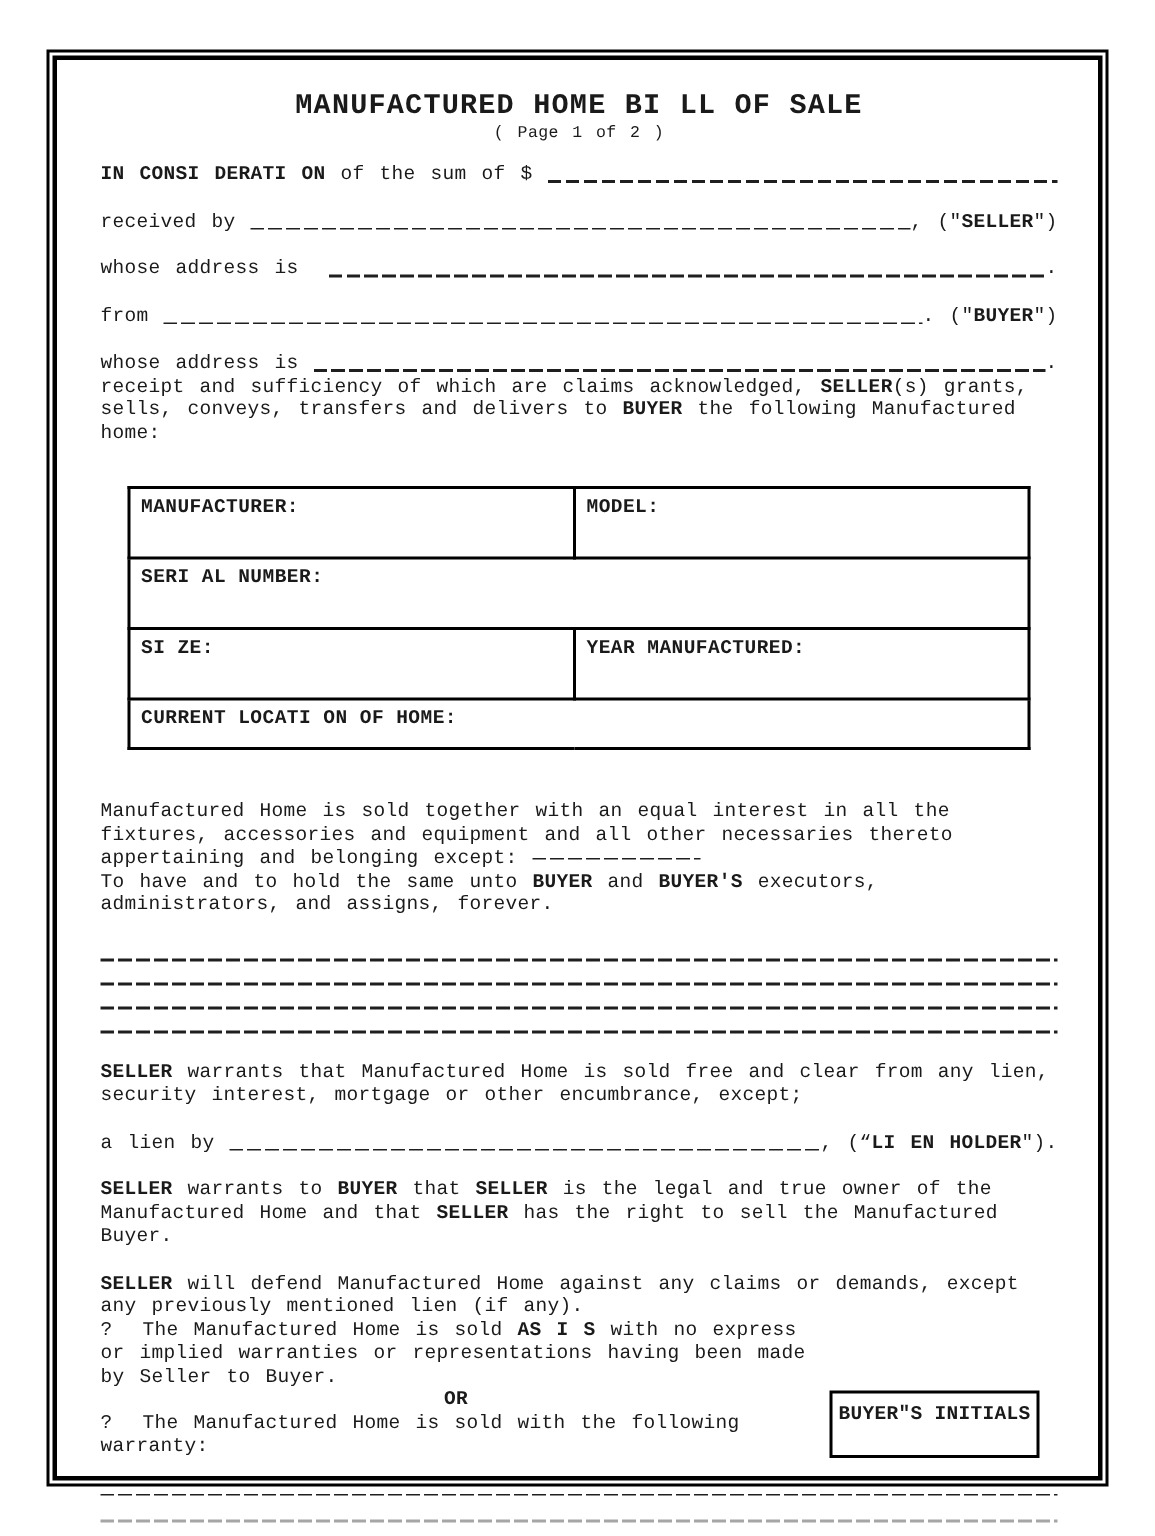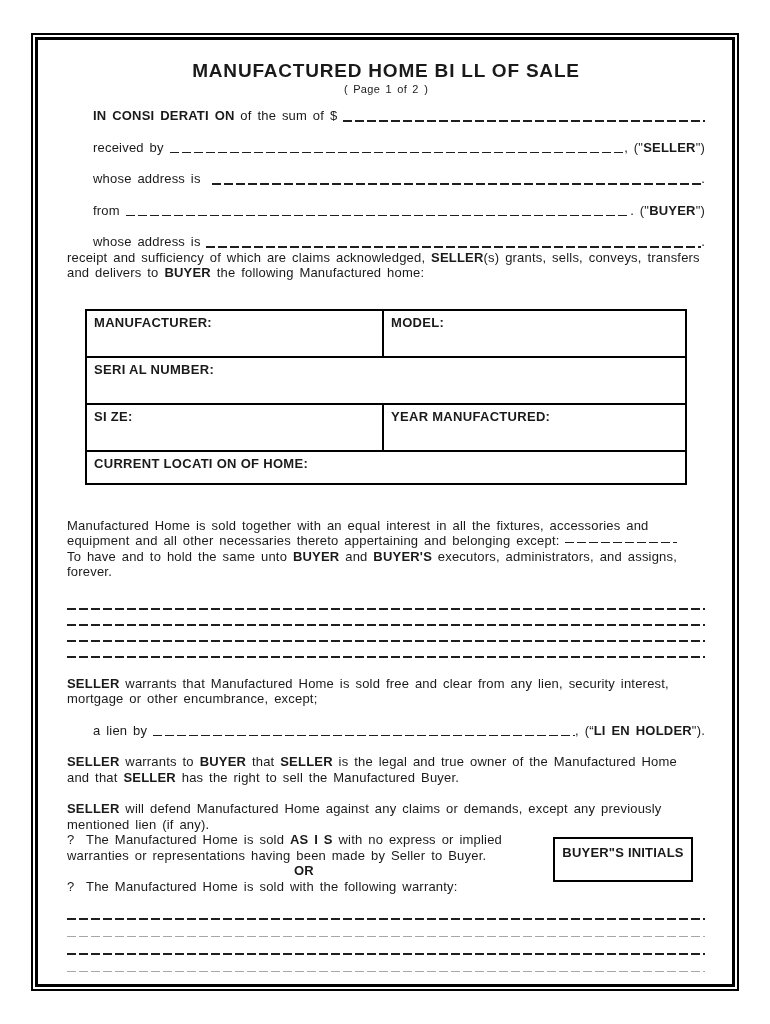--- a/index.html
+++ b/index.html
@@ -9,20 +9,21 @@
     color: var(--ink, #1a1a1a);
     position: relative;
     overflow: hidden;
   }
   .page {
     position: absolute;
     left: 31px; top: 33px; right: 31px; bottom: 33px;
     border: 2px solid #000;
     padding: 2px;
     background: #fff;
+    font-family: Liberation Mono, monospace;
   }
   .page-inner {
     border: 3px solid #000;
     width: 100%; height: 100%;
     padding: 20px 27px 0 29px;
   }
   .title {
     text-align: center;
     font-size: 19px;
     font-weight: 700;
@@ -39,21 +40,21 @@
   .p, .line {
     font-size: 13px;
     line-height: 15.5px;
     letter-spacing: 0.2px;
     word-spacing: 2px;
     margin-bottom: 16px;
   }
   .p .t { white-space: pre-wrap; }
   .b { font-weight: 700; }
   .tight { margin-bottom: 0; }
-  .line { display: flex; align-items: flex-start; margin-left: 26px; }
+  .line { display: flex; align-items: flex-start; }
   .line .seg { white-space: pre; flex: 0 0 auto; }
   .fill { flex: 1 1 auto; position: relative; height: 11px; align-self: flex-end; }
   .fill::after, .blank::after, .inline-fill::after {
     content: "";
     position: absolute;
     left: 0; right: 0; bottom: 2px;
     height: 1.4px;
     background: repeating-linear-gradient(to right, var(--line, #1f1f1f) 0px, var(--line, #1f1f1f) 9px, transparent 9px, transparent 12px);
   }
   .inline-fill { display: inline-block; width: 112px; height: 10px; position: relative; }
@@ -69,21 +70,21 @@
   }
   .home-table td {
     border: 2px solid #000;
     height: 47px;
     vertical-align: top;
     padding: 4px 7px;
     font-size: 13px;
     font-weight: 700;
     letter-spacing: 0.3px;
   }
-  .asis-section { display: flex; align-items: flex-start; margin-bottom: 10px; }
+  .asis-section { display: flex; align-items: flex-end; margin-bottom: 10px; }
   .asis-left { width: 474px; font-size: 13px; line-height: 15.5px; letter-spacing: 0.2px; word-spacing: 2px; }
   .asis-left .t { white-space: pre-wrap; }
   .or-line { text-align: center; font-weight: 700; }
   .initials-box {
     width: 140px; height: 45px;
     border: 2px solid #000;
     margin-left: auto;
     margin-top: 5px;
     margin-right: 12px;
     text-align: center;

